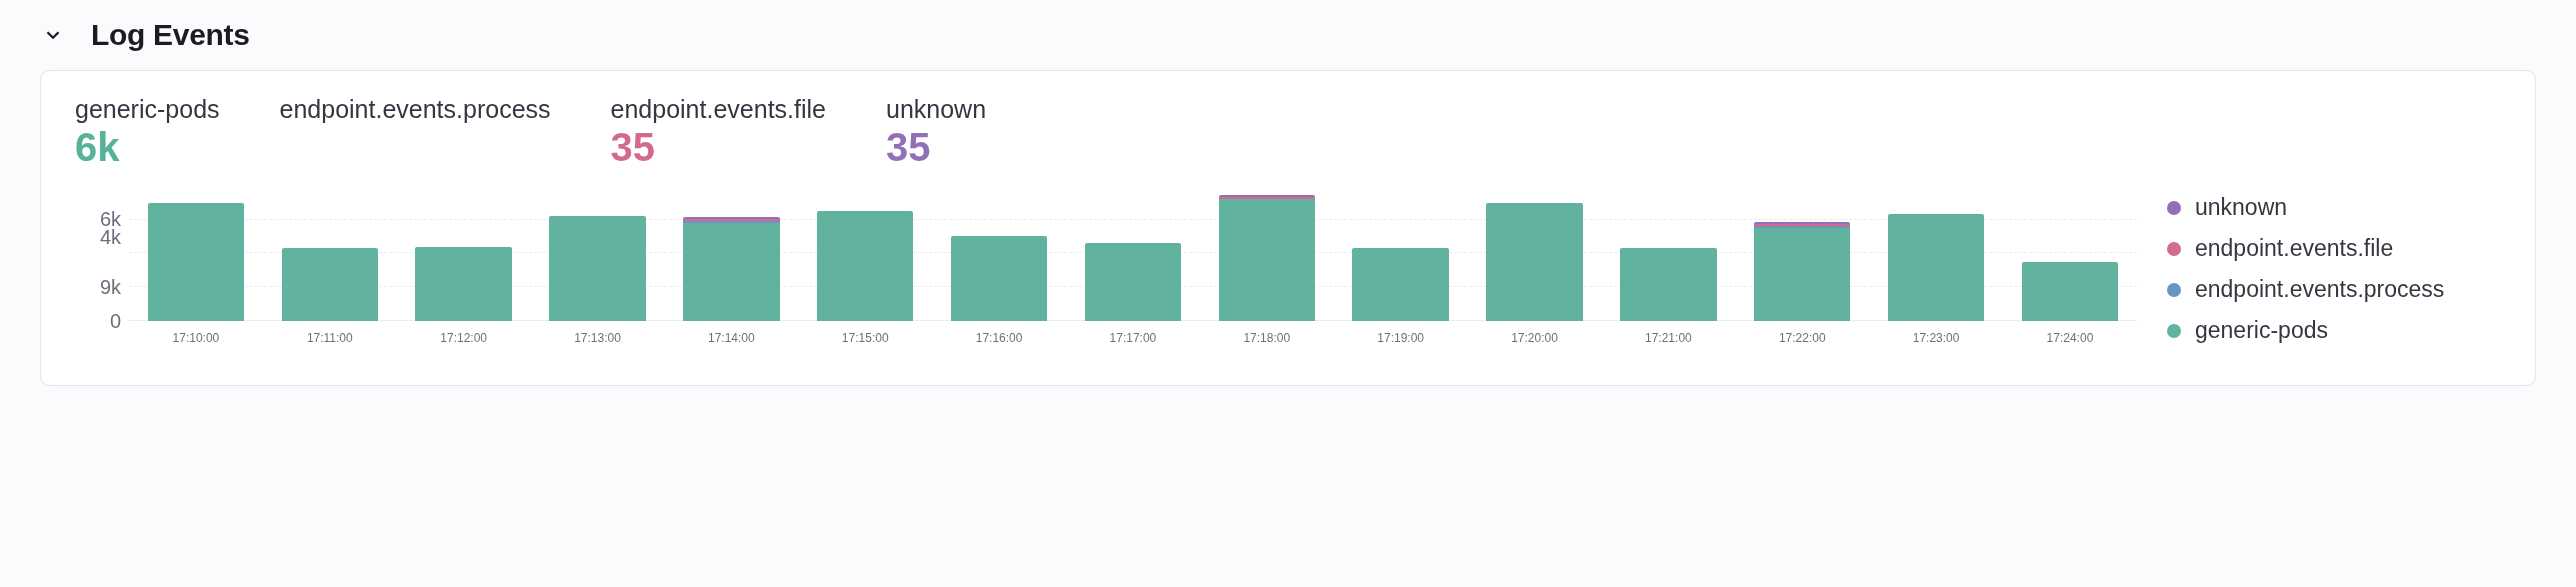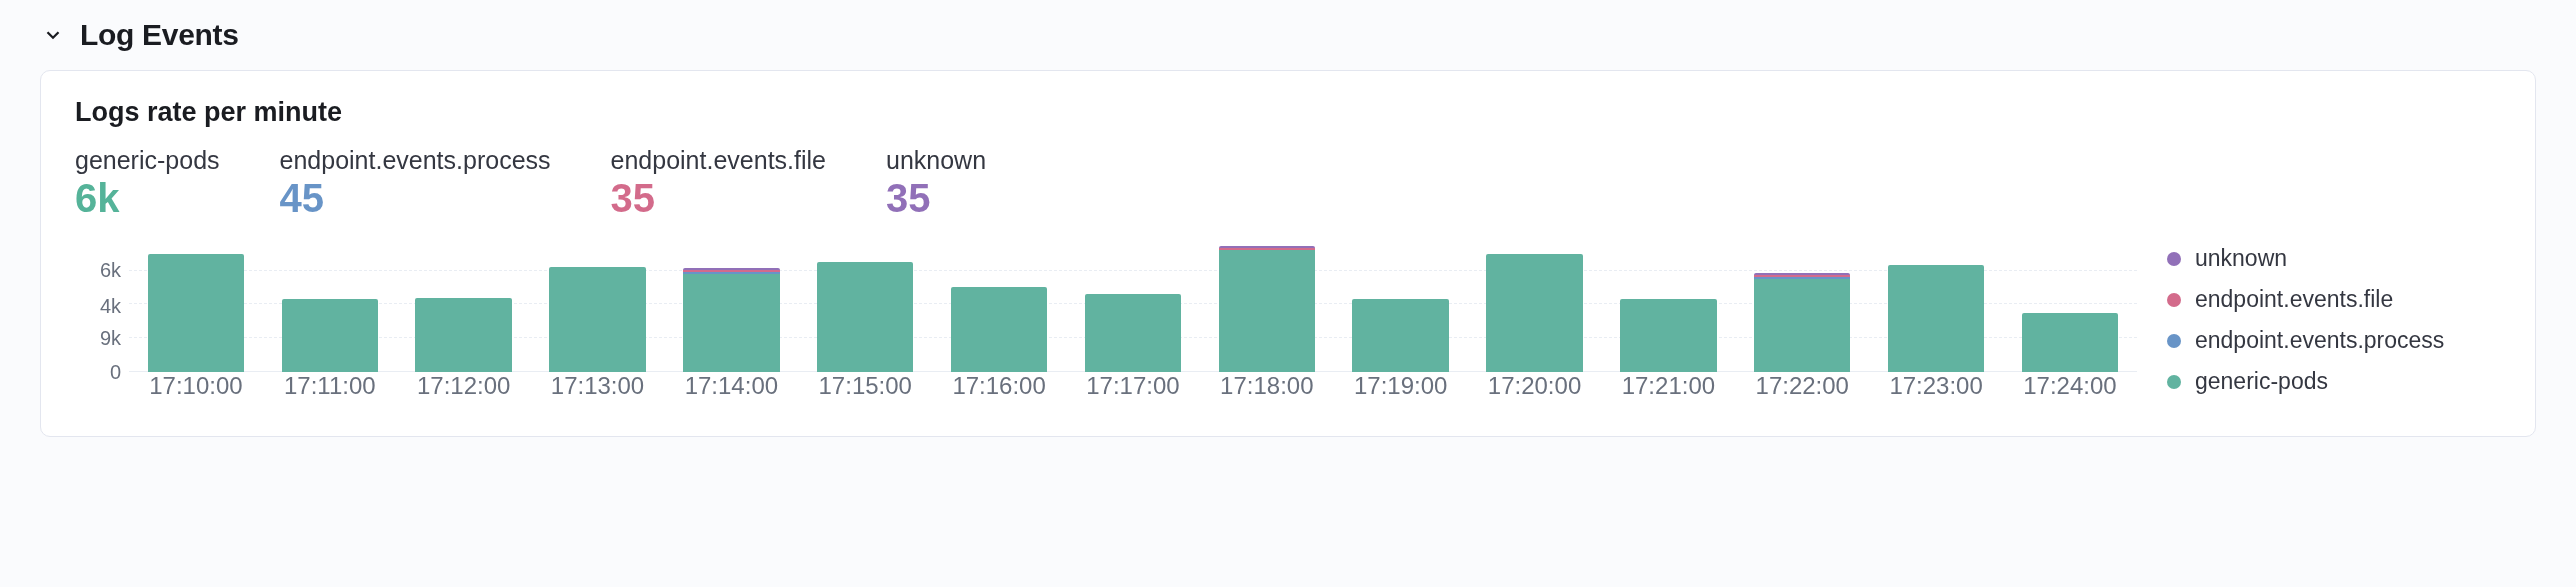--- a/index.html
+++ b/index.html
@@ -1,19 +1,19 @@
 <!DOCTYPE html>
 <html><head>
 <meta charset="utf-8">
 <style>
   * { box-sizing: border-box; }
   html, body { margin: 0; padding: 0; font-family: -apple-system, BlinkMacSystemFont, "Segoe UI", Helvetica, Arial, sans-serif; background: #fafbfd; color: #1a1c21; }
   .panel-wrap { width: 2576px; padding: 18px 40px 30px 40px; }
   .panel-header { display: flex; align-items: center; justify-content: space-between; margin-bottom: 18px; }
-  .panel-title-wrap { display: flex; align-items: center; gap: 14px; }
+  .panel-title-wrap { display: flex; align-items: center; gap: 25px; }
   .chevron { width: 26px; height: 26px; display: inline-flex; align-items: center; justify-content: center; color: #1a1c21; }
   .chevron svg { width: 22px; height: 22px; stroke: currentColor; stroke-width: 2.5px; fill: none; }
   .panel-title { font-size: 30px; font-weight: 700; letter-spacing: -0.01em; }
   .show-log { display: flex; align-items: center; gap: 10px; color: #343741; font-size: 25px; font-weight: 500; cursor: pointer; }
   .show-log svg { width: 24px; height: 24px; stroke: currentColor; stroke-width: 2px; fill: none; }
   .card { background: #fff; border: 1px solid #e3e6ef; border-radius: 10px; padding: 24px 30px 30px 30px; }
   .card-title { font-size: 27px; font-weight: 700; margin: 2px 0 18px 4px; }
   .stats-row { display: flex; gap: 60px; margin-left: 4px; margin-bottom: 18px; }
   .stat { display: flex; flex-direction: column; gap: 2px; }
   .stat-label { font-size: 25px; color: #343741; }
@@ -31,21 +31,21 @@
   .plot { position: absolute; left: 58px; right: 0; top: 0; bottom: 34px; }
   .bars { position: absolute; inset: 0; display: flex; align-items: flex-end; }
   .bar-slot { flex: 1 1 0; display: flex; justify-content: center; align-items: flex-end; height: 100%; position: relative; }
   .bar { width: 72%; display: flex; flex-direction: column-reverse; border-radius: 2px 2px 0 0; overflow: hidden; }
   .seg { width: 100%; }
   .seg.generic { background: #61b3a0; }
   .seg.process { background: #6894c7; }
   .seg.file    { background: #d36b8b; }
   .seg.unknown { background: #9170b8; }
   .x-labels { position: absolute; left: 58px; right: 0; bottom: 0; height: 34px; display: flex; }
-  .x-label-slot { flex: 1 1 0; text-align: center; font-size: 24px; color: #69707d; padding-top: 0; }
+  .x-label-slot { flex: 1 1 0; text-align: center; font-size: 12px; color: #69707d; padding-top: 10px; }
   .legend { flex: 0 0 auto; padding-top: 8px; padding-right: 10px; display: flex; flex-direction: column; gap: 14px; min-width: 338px; }
   .legend-item { display: flex; align-items: center; gap: 14px; font-size: 23px; color: #343741; }
   .legend-dot { width: 14px; height: 14px; border-radius: 50%; flex: 0 0 auto; }
   .legend-dot.unknown { background: #9170b8; }
   .legend-dot.file    { background: #d36b8b; }
   .legend-dot.process { background: #6894c7; }
   .legend-dot.generic { background: #61b3a0; }
   .chart-area-sizer { height: 169px; } 
 </style>
 </head>
@@ -57,48 +57,46 @@
       <span class="chevron">
         <svg viewBox="0 0 24 24">
             <polyline points="6 9 12 15 18 9"></polyline>
           </svg>
       </span>
       <span class="panel-title">Log Events</span>
     </div>
   </div>
 
   <div class="card">
-    <div class="card-title">Logs rate per minute</div>
 
     <div class="stats-row" id="stats-row">
         <div class="stat">
           <div class="stat-label">generic-pods</div>
           <div class="stat-value c-green">6k</div>
         </div>
         <div class="stat">
           <div class="stat-label">endpoint.events.process</div>
-          <div class="stat-value c-blue">45</div>
         </div>
         <div class="stat">
           <div class="stat-label">endpoint.events.file</div>
           <div class="stat-value c-pink">35</div>
         </div>
         <div class="stat">
           <div class="stat-label">unknown</div>
           <div class="stat-value c-purple">35</div>
         </div>
       </div>
 
     <div class="chart-row">
       <div class="chart-area">
         <div class="chart-area-sizer" style="height: 169px;"></div>
         <div class="axis-y" id="axis-y">
             <div class="y-tick" style="bottom: 0px;">0</div>
             <div class="y-tick" style="bottom: 34px;">9k</div>
-            <div class="y-tick" style="bottom: 66px;">4k</div>
+            <div class="y-tick" style="bottom: 84px;">4k</div>
             <div class="y-tick" style="bottom: 102px;">6k</div>
           </div>
         <div id="gridlines">
             <div class="baseline" style="bottom: 34px;"></div>
             <div class="gridline" style="bottom: 68px;"></div>
             <div class="gridline" style="bottom: 102px;"></div>
             <div class="gridline" style="bottom: 135px;"></div>
           </div>
         <div class="plot" id="plot">
           <div class="bars" id="bars">

